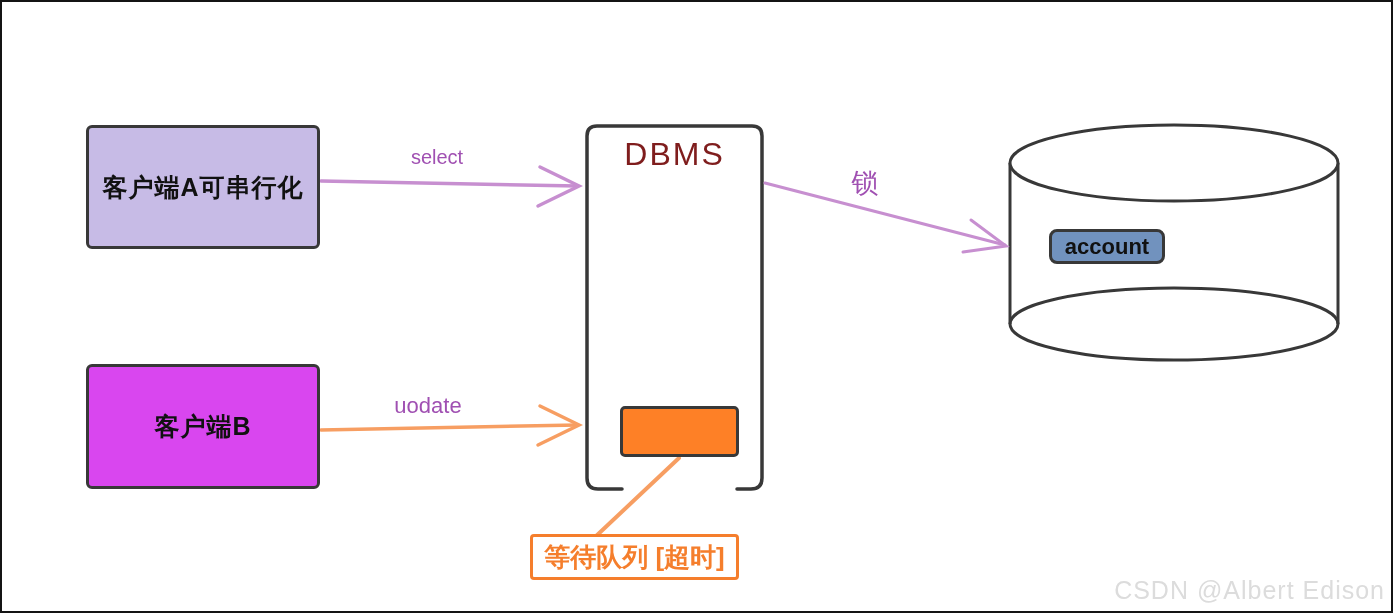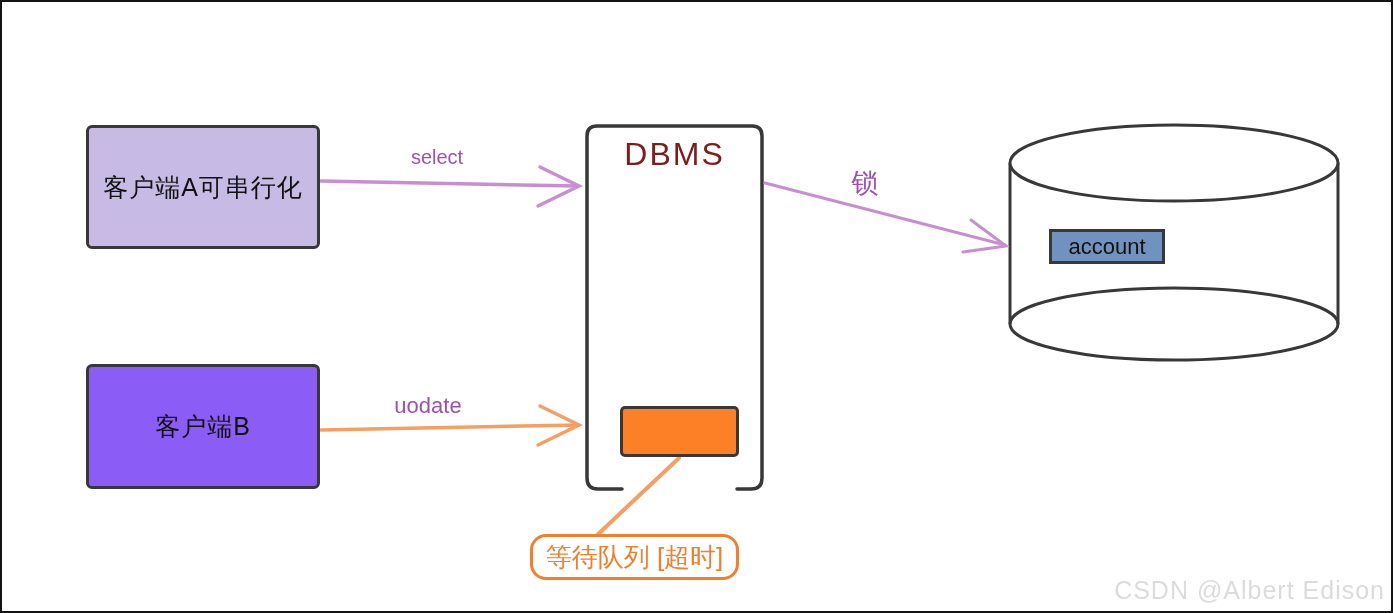--- a/index.html
+++ b/index.html
@@ -23,66 +23,67 @@
     width: 1393px;
     height: 613px;
   }
   .node {
     position: absolute;
     display: flex;
     align-items: center;
     justify-content: center;
     box-sizing: border-box;
     text-align: center;
+    font-weight: bold;
   }
   .client-box {
     border: 3px solid #383838;
     border-radius: 6px;
     font-size: 25px;
     color: #111111;
     letter-spacing: 1px;
   }
   .client-a { left: 84px; top: 123px; width: 234px; height: 124px; background: #c7bbe6; }
-  .client-b { left: 84px; top: 362px; width: 234px; height: 125px; background: #8b5cf6; }
+  .client-b { left: 84px; top: 362px; width: 234px; height: 125px; background: #d946ef; }
   .dbms-title {
     left: 585px; top: 132px; width: 175px; height: 40px;
     font-size: 32px;
     font-weight: 500;
     letter-spacing: 2px;
     color: #7f1d1d;
   }
   .queue-box {
     left: 618px; top: 404px; width: 119px; height: 51px;
     background: #fe8026;
     border: 3px solid #383838;
     border-radius: 5px;
   }
   .account-box {
     left: 1047px; top: 227px; width: 116px; height: 35px;
     background: #7192be;
     border: 3px solid #383838;
-    border-radius: 0;
+    border-radius: 8px;
     font-size: 22px;
     color: #111111;
     text-align: center;
   }
   .arrow-label {
     position: absolute;
     text-align: center;
     color: #a050b2;
     font-size: 20px;
   }
   .label-select { left: 385px; top: 144px; width: 100px; }
   .label-update { left: 376px; top: 391px; width: 100px; font-size: 22px; }
   .label-lock   { left: 838px; top: 163px; width: 50px;  font-size: 27px; }
   .queue-callout {
     left: 528px; top: 532px; width: 209px; height: 46px;
     background: #ffffff;
     border: 3px solid #f57e2c;
-    border-radius: 16px;
+    border-radius: 4px;
     color: #f57e2c;
     font-size: 26px;
   }
   .watermark {
     position: absolute;
     right: 6px; top: 574px;
     width: 400px;
     text-align: right;
     font-size: 25px;
     color: #dcdcdc;

